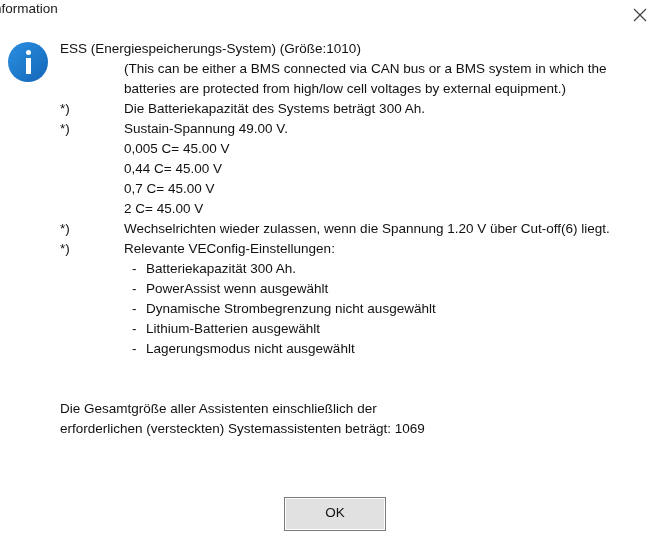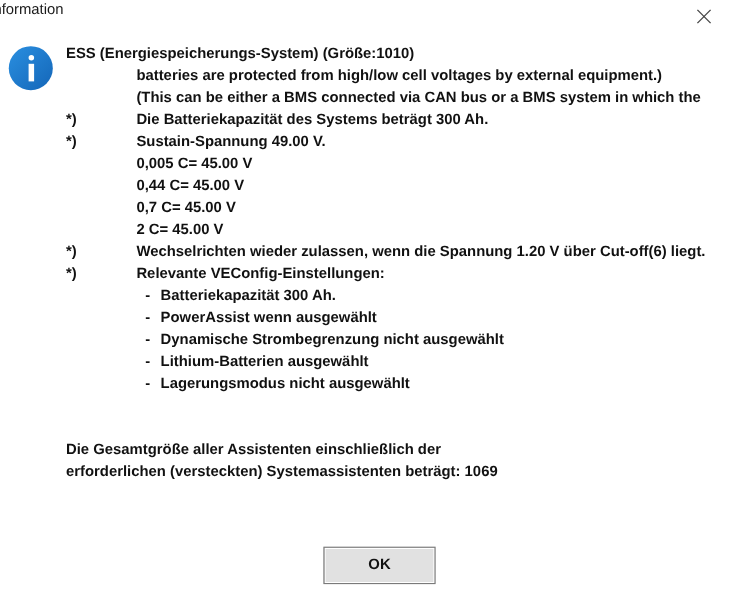--- a/index.html
+++ b/index.html
@@ -42,21 +42,20 @@
     cursor: default;
   }
   .close-btn svg { display: block; }
 
   .content {
     position: absolute;
     left: 0;
     top: 30px;
     right: 0;
     bottom: 0;
-    font-weight: bold;
   }
 
   .info-icon {
     position: absolute;
     left: 8px;
     top: 12px;
     width: 40px;
     height: 40px;
   }
   .info-icon .circle {
@@ -101,21 +100,21 @@
   .bullet {
     display: inline-block;
     width: 64px;
   }
   .indent-1 { padding-left: 64px; }
   .indent-dash { padding-left: 72px; }
   .dash { display: inline-block; width: 14px; }
 
   .ok-button {
     position: absolute;
-    left: 294px;
+    left: 284px;
     top: 467px;
     width: 100px;
     height: 32px;
     background: #e1e1e1;
     border: 1px solid #7a7a7a;
     font-family: "Liberation Sans", sans-serif;
     font-size: 13.5px;
     color: #111111;
     text-align: center;
     line-height: 30px;
@@ -143,22 +142,22 @@
   <div class="info-icon">
     <div class="circle">
       <div class="i-dot"></div>
       <div class="i-stem"></div>
     </div>
   </div>
 
   <div class="text-block">
     <span class="line">ESS (Energiespeicherungs-System) (Größe:1010)</span>
     <div id="message-lines">
+        <span class="line indent-1">(This can be either a BMS connected via CAN bus or a BMS system in which the</span>
         <span class="line indent-1">batteries are protected from high/low cell voltages by external equipment.)</span>
-        <span class="line indent-1">(This can be either a BMS connected via CAN bus or a BMS system in which the</span>
         <span class="line"><span class="bullet">*)</span><span>Die Batteriekapazität des Systems beträgt 300 Ah.</span></span>
         <span class="line"><span class="bullet">*)</span><span>Sustain-Spannung 49.00 V.</span></span>
         <span class="line indent-1">0,005 C= 45.00 V</span>
         <span class="line indent-1">0,44 C= 45.00 V</span>
         <span class="line indent-1">0,7 C= 45.00 V</span>
         <span class="line indent-1">2 C= 45.00 V</span>
         <span class="line"><span class="bullet">*)</span><span>Wechselrichten wieder zulassen, wenn die Spannung 1.20 V über Cut-off(6) liegt.</span></span>
         <span class="line"><span class="bullet">*)</span><span>Relevante VEConfig-Einstellungen:</span></span>
         <span class="line indent-dash"><span class="dash">-</span><span>Batteriekapazität 300 Ah.</span></span>
         <span class="line indent-dash"><span class="dash">-</span><span>PowerAssist wenn ausgewählt</span></span>

